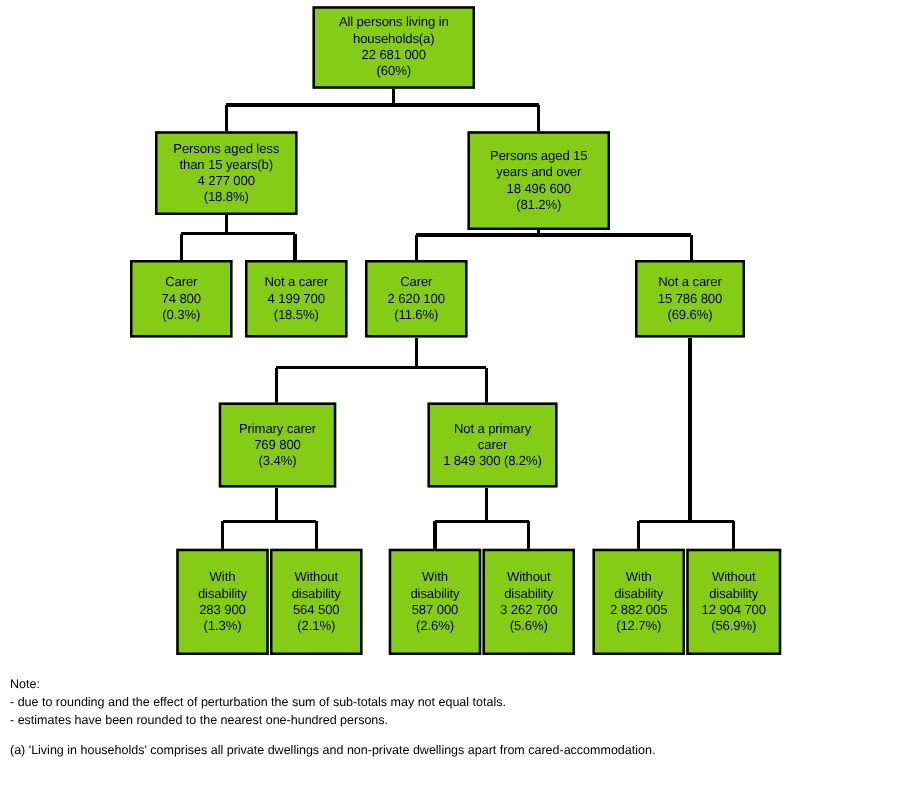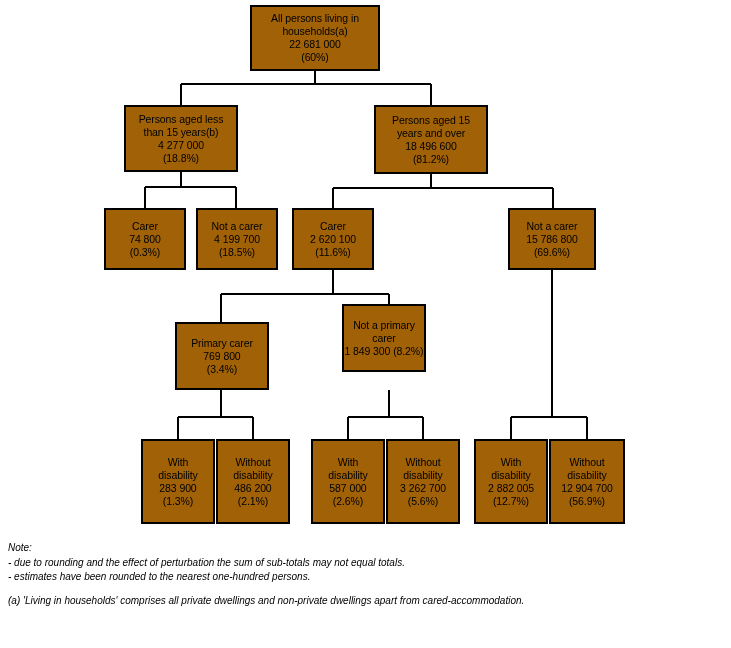--- a/index.html
+++ b/index.html
@@ -13,39 +13,38 @@
   #canvas{position:relative;width:731px;height:648px;}
 
   
   #lines{position:absolute;left:0;top:0;width:731px;height:648px;}
 
   
   .node{
     position:absolute;
     box-sizing:border-box;
     border:2px solid #000000;
-    background:#a16207;
+    background:#84cc16;
     display:flex;
     flex-direction:column;
     align-items:center;
     justify-content:center;
     text-align:center;
     font-size:10.5px;
     line-height:13px;
     letter-spacing:-0.1px;
   }
   .node .ln{display:block;white-space:nowrap;}
 
   
   #notes{
     position:absolute;
     left:8px; top:541px; width:715px;
     font-size:10px;
     line-height:14.5px;
-    font-style:italic;
     font-family:"Liberation Sans", sans-serif;
   }
   #notes .blank{height:9px;}
   #notes .nline{white-space:nowrap;}
   #notes .wrapline{white-space:normal;}
 </style>
 </head>
 <body>
 
 <div id="canvas">
@@ -97,21 +96,21 @@
     <span class="ln">(60%)</span>
   </div>
 
   <div class="node" style="left:124px;top:105px;width:114px;height:67px;">
     <span class="ln">Persons aged less</span>
     <span class="ln">than 15 years(b)</span>
     <span class="ln">4 277 000</span>
     <span class="ln">(18.8%)</span>
   </div>
 
-  <div class="node" style="left:374px;top:105px;width:114px;height:69px;">
+  <div class="node" style="left:374px;top:105px;width:114px;height:79px;">
     <span class="ln">Persons aged 15</span>
     <span class="ln">years and over</span>
     <span class="ln">18 496 600</span>
     <span class="ln">(81.2%)</span>
   </div>
 
   <div class="node" style="left:104px;top:208px;width:82px;height:62px;">
     <span class="ln">Carer</span>
     <span class="ln">74 800</span>
     <span class="ln">(0.3%)</span>
@@ -134,37 +133,37 @@
     <span class="ln">15 786 800</span>
     <span class="ln">(69.6%)</span>
   </div>
 
   <div class="node" style="left:175px;top:322px;width:94px;height:68px;">
     <span class="ln">Primary carer</span>
     <span class="ln">769 800</span>
     <span class="ln">(3.4%)</span>
   </div>
 
-  <div class="node" style="left:342px;top:304px;width:84px;height:68px;">
+  <div class="node" style="left:342px;top:322px;width:104px;height:68px;">
     <span class="ln">Not a primary</span>
     <span class="ln">carer</span>
     <span class="ln">1 849 300 (8.2%)</span>
   </div>
 
   <div class="node" style="left:141px;top:439px;width:74px;height:85px;">
     <span class="ln">With</span>
     <span class="ln">disability</span>
     <span class="ln">283 900</span>
     <span class="ln">(1.3%)</span>
   </div>
 
   <div class="node" style="left:216px;top:439px;width:74px;height:85px;">
     <span class="ln">Without</span>
     <span class="ln">disability</span>
-    <span class="ln">486 200</span>
+    <span class="ln">564 500</span>
     <span class="ln">(2.1%)</span>
   </div>
 
   <div class="node" style="left:311px;top:439px;width:74px;height:85px;">
     <span class="ln">With</span>
     <span class="ln">disability</span>
     <span class="ln">587 000</span>
     <span class="ln">(2.6%)</span>
   </div>
 

